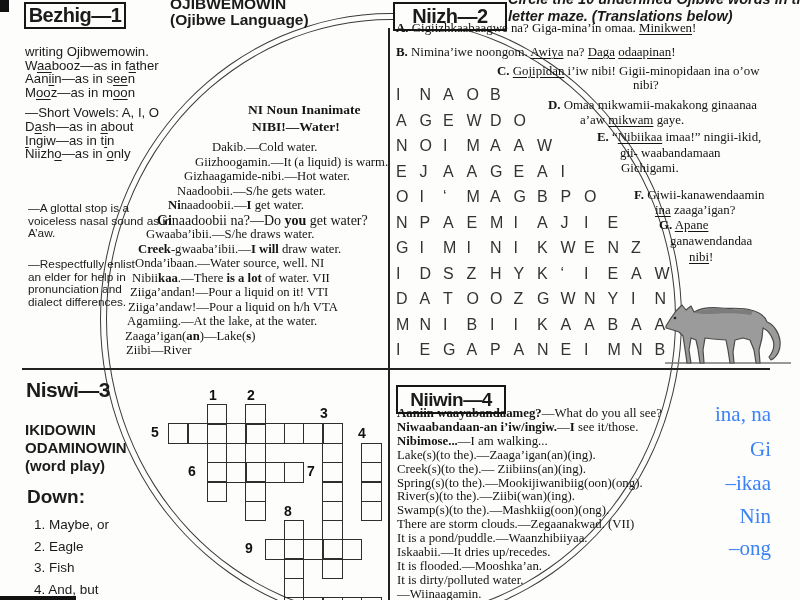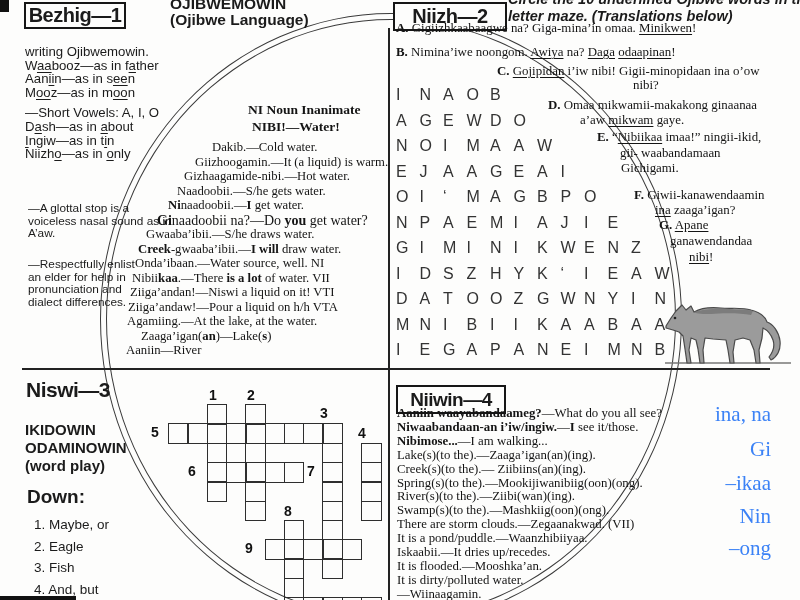--- a/index.html
+++ b/index.html
@@ -76,25 +76,25 @@
       <div class="ni-line" style="left: 212px; top: 140px; font-size: 12.7px;">Dakib.—Cold water.</div>
       <div class="ni-line" style="left: 195px; top: 155px; font-size: 12.7px;">Giizhoogamin.—It (a liquid) is warm.</div>
       <div class="ni-line" style="left: 184px; top: 169px; font-size: 12.7px;">Gizhaagamide-nibi.—Hot water.</div>
       <div class="ni-line" style="left: 177px; top: 184px; font-size: 12.7px;">Naadoobii.—S/he gets water.</div>
       <div class="ni-line" style="left: 168px; top: 198px; font-size: 12.7px;"><b>Ni</b>naadoobii.—<b>I</b> get water.</div>
       <div class="ni-line" style="left: 157px; top: 213px; font-size: 14px;"><b>Gi</b>naadoobii na?—Do <b>you</b> get water?</div>
       <div class="ni-line" style="left: 146px; top: 227px; font-size: 12.7px;">Gwaaba’ibii.—S/he draws water.</div>
       <div class="ni-line" style="left: 138px; top: 242px; font-size: 12.7px;"><b>Creek</b>-gwaaba’ibii.—<b>I will</b> draw water.</div>
       <div class="ni-line" style="left: 135px; top: 256px; font-size: 12.7px;">Onda’ibaan.—Water source, well. NI</div>
       <div class="ni-line" style="left: 132px; top: 271px; font-size: 12.7px;">Nibii<b>kaa</b>.—There <b>is a lot</b> of water. VII</div>
-      <div class="ni-line" style="left: 130px; top: 285px; font-size: 12.7px;">Ziiga’andan!—Niswi a liquid on it! VTI</div>
+      <div class="ni-line" style="left: 130px; top: 285px; font-size: 12.7px;">Ziiga’andan!—Pour a liquid on it! VTI</div>
       <div class="ni-line" style="left: 128px; top: 300px; font-size: 12.7px;">Ziiga’andaw!—Pour a liquid on h/h VTA</div>
       <div class="ni-line" style="left: 127px; top: 314px; font-size: 12.7px;">Agamiing.—At the lake, at the water.</div>
-      <div class="ni-line" style="left: 125px; top: 329px; font-size: 12.7px; margin-left: 16px;">Zaaga’igan(<b>an</b>)—Lake(<b>s</b>)</div>
-      <div class="ni-line" style="left: 126px; top: 343px; font-size: 12.7px;">Aaniin—River</div>
+      <div class="ni-line" style="left: 125px; top: 329px; font-size: 12.7px;">Zaaga’igan(<b>an</b>)—Lake(<b>s</b>)</div>
+      <div class="ni-line" style="left: 126px; top: 343px; font-size: 12.7px;">Ziibi—River</div>
     </div>
 
   <div class="hbox" style="left:393px;top:2px;width:110px;height:25px;font-size:20px;">
     <span>Niizh—2</span>
   </div>
   <div class="abs nowrap" style="left:508px;top:-9px;font-weight:bold;font-style:italic;font-size:14.5px;">Circle the 10 underlined Ojibwe words in the</div>
   <div class="abs nowrap" style="left:508px;top:8px;font-weight:bold;font-style:italic;font-size:14.5px;">letter maze. (Translations below)</div>
   <div id="clues-block">
       <div class="clue" style="left: 396px; top: 21px;"><b>A.</b> Gigiizhkaabaagwe na? Giga-mina’in omaa. <u>Minikwen</u>!</div>
       <div class="clue" style="left: 396px; top: 45px;"><b>B.</b> Nimina’iwe noongom. <u>Awiya</u> na? <u>Daga</u> <u>odaapinan</u>!</div>

